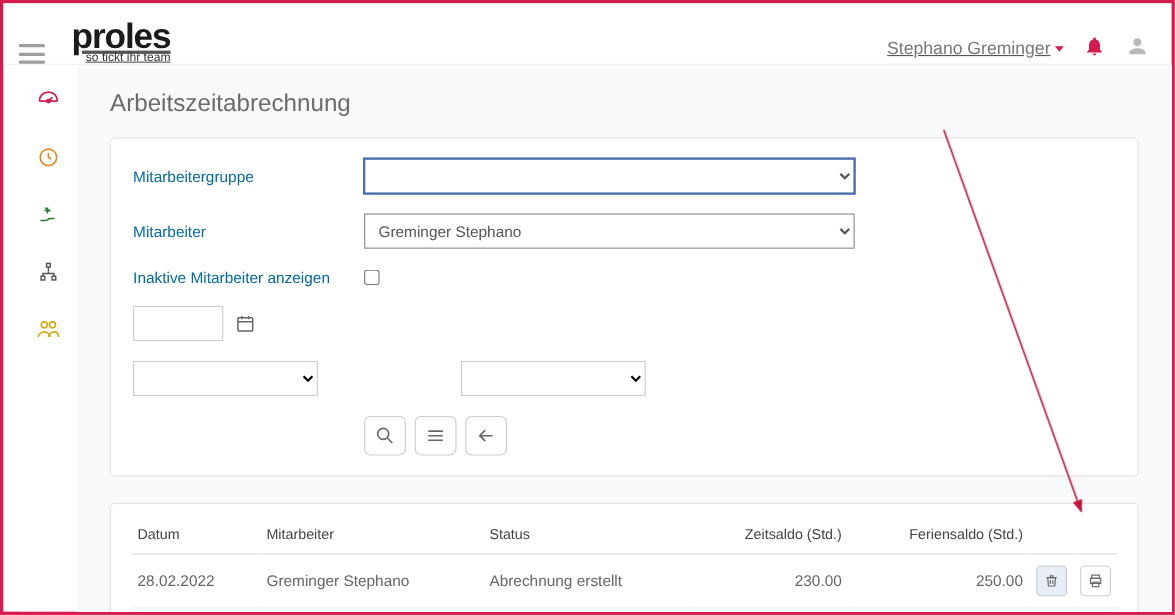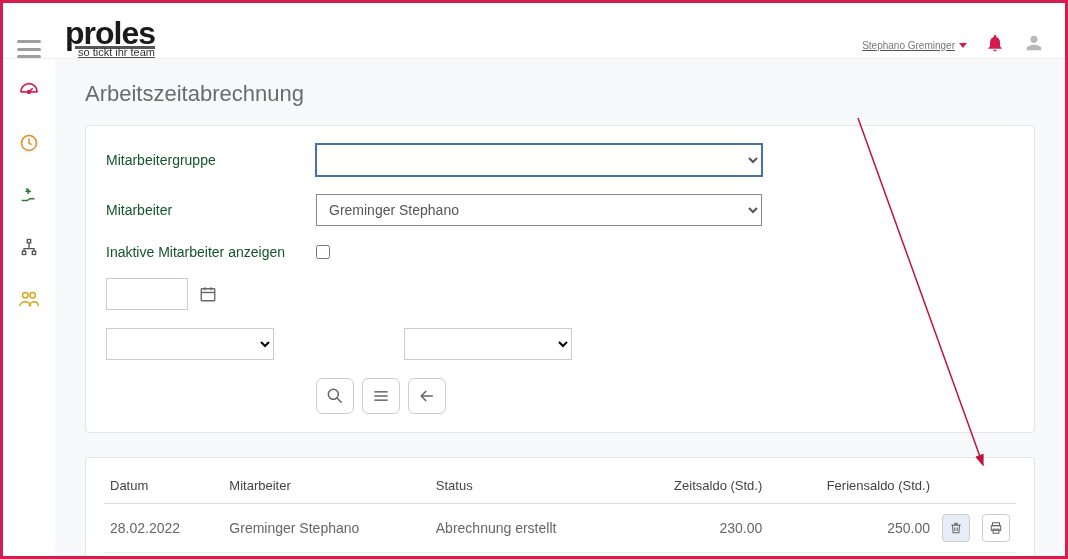--- a/index.html
+++ b/index.html
@@ -5,33 +5,33 @@
     * { box-sizing: border-box; margin: 0; padding: 0; }
     body { font-family: Arial, Helvetica, sans-serif; background: #fff; color: #555; }
     .outer-frame { width: 1068px; height: 559px; border: 3px solid #d51c4e; position: relative; overflow: hidden; }
     .topbar { height: 56px; display: flex; align-items: flex-end; padding: 0 20px 0 14px; border-bottom: 1px solid #eee; background: #fff; position: relative; text-decoration: underline; }
     .hamburger { width: 24px; height: 18px; flex-direction: column; justify-content: space-between; cursor: pointer; display: flex; margin-right: 24px; }
     .hamburger span { display: block; height: 3px; background: #9e9e9e; border-radius: 2px; }
     .logo { display: flex; flex-direction: column; line-height: 1; }
     .logo-main { font-size: 32px; font-weight: 700; letter-spacing: -1px; color: #1a1a1a; }
     .logo-sub { font-size: 11px; color: #333; align-self: flex-end; margin-top: -2px; }
     .topbar-right { margin-left: auto; display: flex; align-items: center; gap: 18px; }
-    .user-name { color: #777; font-size: 10px; cursor: pointer; display: flex; align-items: center; gap: 4px; }
+    .user-name { color: #777; font-size: 16px; cursor: pointer; display: flex; align-items: center; gap: 4px; }
     .chevron-down { width: 0; height: 0; border-left: 4px solid transparent; border-right: 4px solid transparent; border-top: 5px solid #d51c4e; }
     .bell-icon svg { fill: #d51c4e; }
     .avatar-icon svg { fill: #b8b8b8; }
-    .body-area { display: flex; height: calc(100% - 56px); }
+    .body-area { display: flex; height: calc(100% - 56px); padding-left: 15px; }
     .sidebar { width: 52px; background: #fff; padding-top: 20px; display: flex; flex-direction: column; align-items: center; gap: 28px; }
     .sidebar-item { width: 24px; height: 24px; display: flex; align-items: center; justify-content: center; cursor: pointer; }
     .main { flex: 1; background: #f8f9fb; padding: 22px 30px; overflow: auto; }
     .page-title { font-size: 22px; color: #6b6b6b; font-weight: 400; margin-bottom: 18px; }
     .filter-card { background: #fff; border: 1px solid #e5e5e5; border-radius: 4px; padding: 18px 20px; margin-bottom: 24px; }
     .form-row { display: flex; align-items: center; margin-bottom: 18px; }
     .form-row:last-child { margin-bottom: 0; }
-    .form-label { width: 210px; font-size: 14px; color: #14532d; }
+    .form-label { width: 210px; font-size: 14px; color: #0369a1; }
     .form-control-area { flex: 1; display: flex; align-items: center; gap: 10px; }
     .select-full { width: 446px; height: 32px; border: 1px solid #888; padding: 0 8px; font-size: 14px; color: #555; background: #fff; }
     .select-focused { outline: 2px solid #4a6fb5; outline-offset: -1px; }
     .date-input { width: 82px; height: 32px; border: 1px solid #ccc; padding: 0 8px; }
     .cal-btn { width: 20px; height: 20px; display: flex; align-items: center; justify-content: center; cursor: pointer; }
     .select-small { width: 168px; height: 32px; border: 1px solid #ccc; padding: 0 8px; background: #fff; }
     .btn-row { display: flex; gap: 8px; }
     .icon-btn { width: 38px; height: 36px; border: 1px solid #ccc; border-radius: 6px; background: #fff; display: flex; align-items: center; justify-content: center; cursor: pointer; }
     .results-card { background: #fff; border: 1px solid #e5e5e5; border-radius: 4px; padding: 10px 18px 0 18px; }
     table { width: 100%; border-collapse: collapse; font-size: 14px; }

